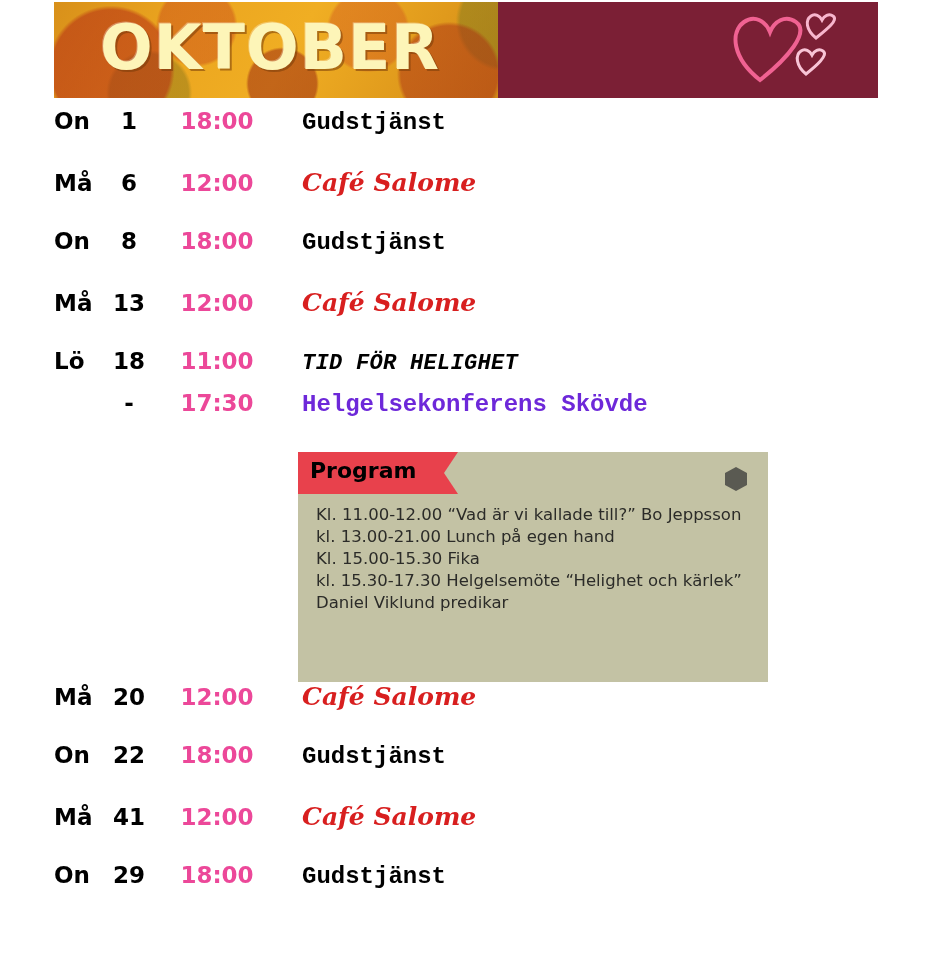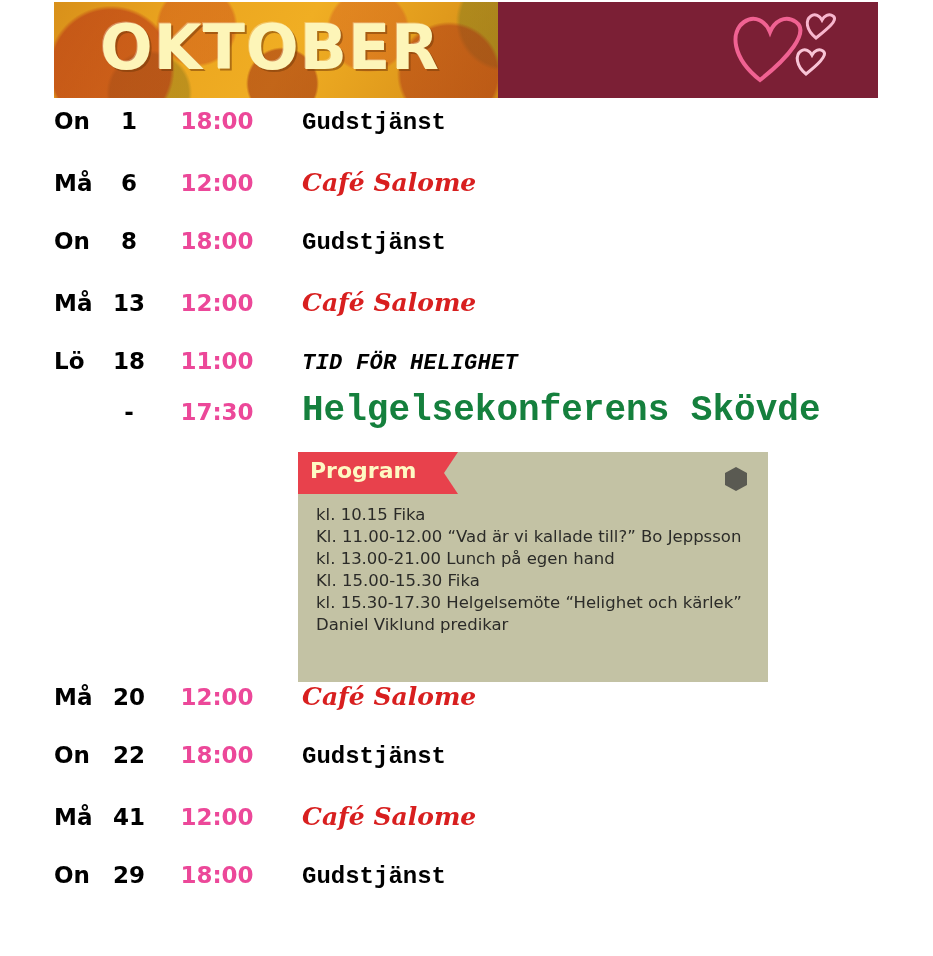--- a/index.html
+++ b/index.html
@@ -127,22 +127,22 @@
     font-weight: bold;
     font-size: 25px;
     color: #d81f1f;
   }
   .col-title.caps-italic {
     font-style: italic;
     font-size: 22px;
     letter-spacing: 0.3px;
   }
   .col-title.conference {
-    font-size: 36px;
-    color: #15803d;
+    font-size: 24px;
+    color: #6d28d9;
   }
 
   
   .program-card {
     position: absolute;
     left: 298px;
     top: 452px;
     width: 470px;
     height: 230px;
     background: #c3c2a4;
@@ -164,21 +164,21 @@
     border-bottom: 21px solid #e8414c;
     border-right: 14px solid transparent;
   }
   .program-ribbon .ribbon-label {
     position: absolute;
     left: 12px;
     top: 6px;
     font-family: "DejaVu Sans", sans-serif;
     font-weight: bold;
     font-size: 22px;
-    color: #fef9c3;
+    color: #000000;
   }
   .program-hex {
     position: absolute;
     right: 20px;
     top: 14px;
     width: 24px;
     height: 26px;
   }
   .program-lines {
     position: absolute;
@@ -297,21 +297,20 @@
     <div class="ribbon-label">Program</div>
   </div>
 
   <div class="program-hex">
     <svg width="24" height="26" viewBox="0 0 24 26">
       <polygon points="12,1 23,7 23,19 12,25 1,19 1,7" fill="#5a5a52"></polygon>
     </svg>
   </div>
 
   <div class="program-lines">
-    <div class="pline">kl. 10.15 Fika</div>
     <div class="pline">Kl. 11.00-12.00 “Vad är vi kallade till?” Bo Jeppsson</div>
     <div class="pline">kl. 13.00-21.00 Lunch på egen hand</div>
     <div class="pline">Kl. 15.00-15.30 Fika</div>
     <div class="pline">kl. 15.30-17.30 Helgelsemöte “Helighet och kärlek”</div>
     <div class="pline">Daniel Viklund predikar</div>
   </div>
 
 </div>
 
 </body></html>

